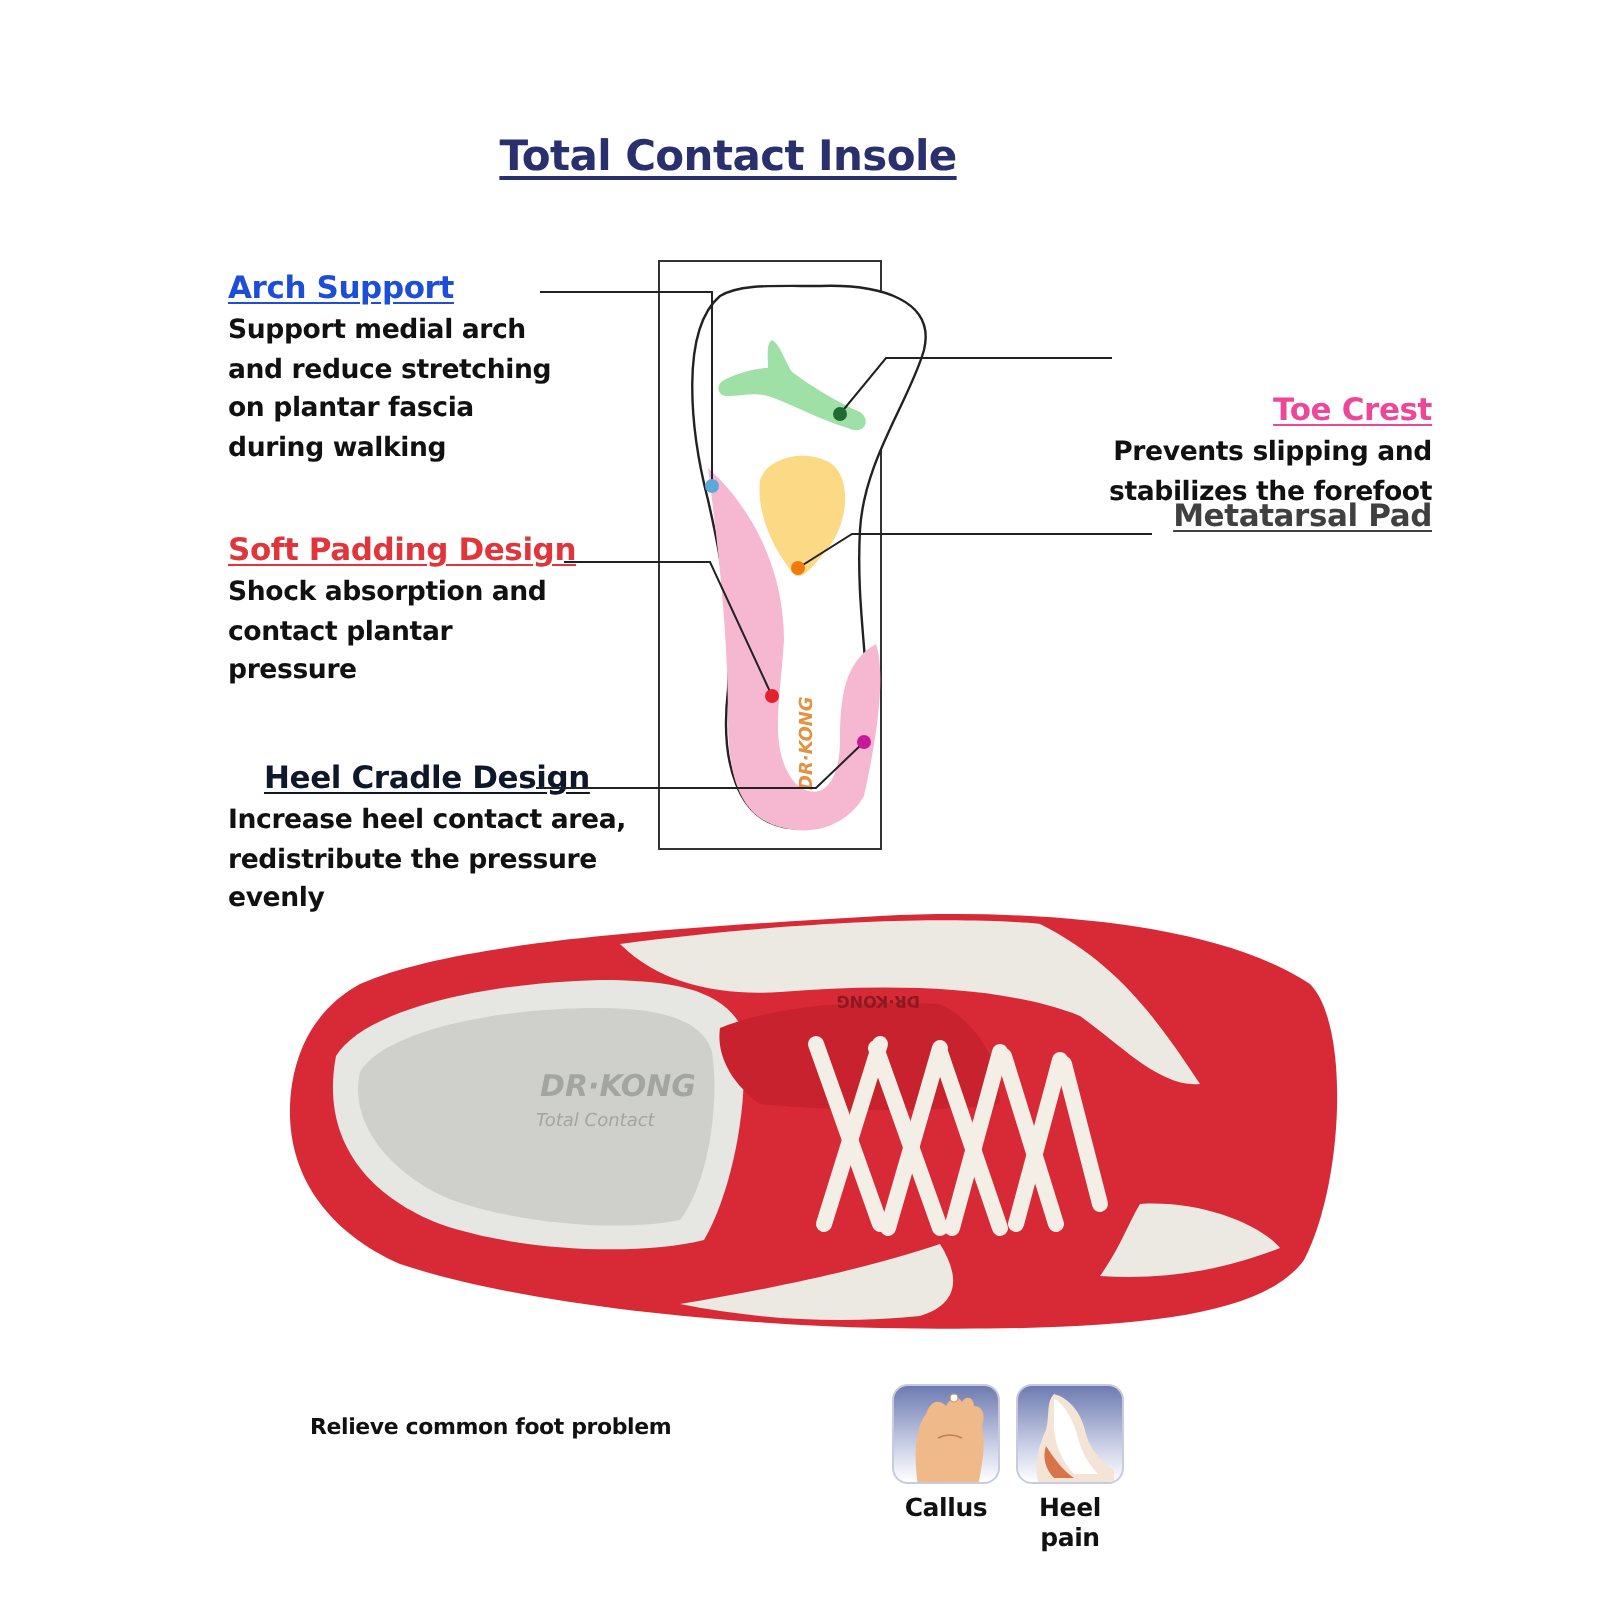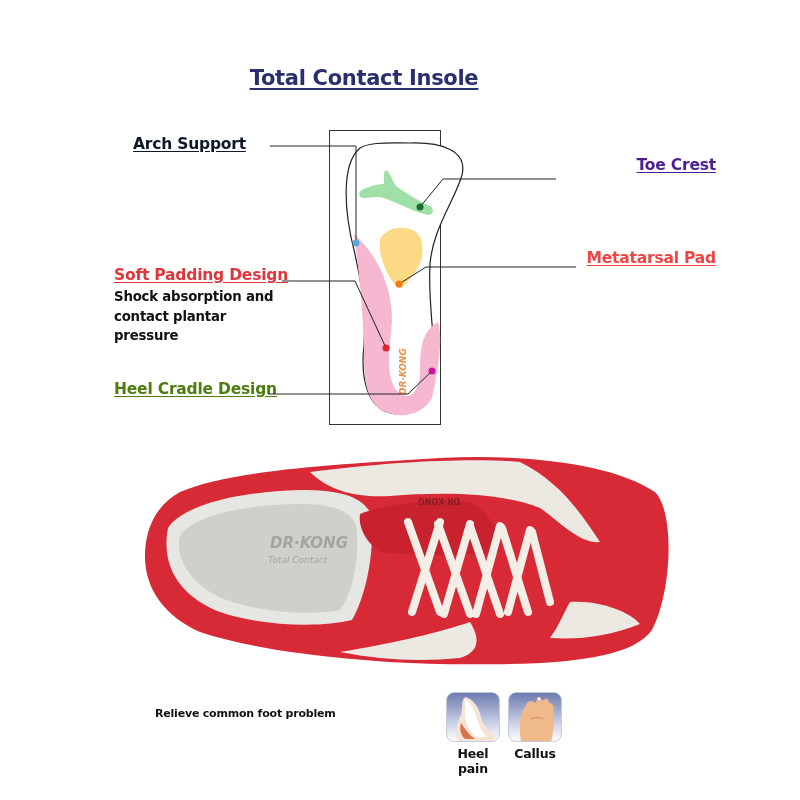--- a/index.html
+++ b/index.html
@@ -43,40 +43,49 @@
     margin-top: 4px; font-size: 12.5px; font-weight: bold; line-height: 15px;
     text-align: center; white-space: pre-line; letter-spacing: -0.2px;
   }
 </style>
 </head>
 <body>
 
 <div class="title">Total Contact Insole</div>
 
 <div class="feature" style="left:114px; top:135px;">
-  <div class="heading" style="color:#0f172a;margin-left:19px;">Arch Support</div>
+  <div class="heading" style="color:#1d4ed8;">Arch Support</div>
+  <div class="desc">Support medial arch
+and reduce stretching
+on plantar fascia
+during walking</div>
 </div>
 
 <div class="feature" style="left:114px; top:266px;">
   <div class="heading" style="color:#e0363b;text-decoration:underline;">Soft Padding Design</div>
   <div class="desc">Shock absorption and
 contact plantar
 pressure</div>
 </div>
 
 <div class="feature" style="left:114px; top:380px;">
-  <div class="heading" style="color:#4d7c0f;text-align:center;">Heel Cradle Design</div>
+  <div class="heading" style="color:#0f172a;text-align:center;">Heel Cradle Design</div>
+  <div class="desc">Increase heel contact area,
+redistribute the pressure
+evenly</div>
 </div>
 
 <div class="feature right" style="right:84px; top:156px;">
-  <div class="heading" style="color:#4c1d95;">Toe Crest</div>
+  <div class="heading" style="color:#ec4899;margin-top:40px;">Toe Crest</div>
+  <div class="desc">Prevents slipping and
+stabilizes the forefoot</div>
 </div>
 
 <div class="feature right" style="right:84px; top:249px;">
-  <div class="heading" style="color:#ef4444;">Metatarsal Pad</div>
+  <div class="heading" style="color:#404040;">Metatarsal Pad</div>
 </div>
 
 <svg class="diagram" viewBox="0 0 800 800">
 
   <rect x="329.5" y="130.5" width="111" height="294" fill="none" stroke="#333" stroke-width="1"></rect>
 
   <path d="M360,148 C340,165 345,215 354,250 C362,285 366,310 364,345 C360,380 368,412 396,414 C424,416 434,395 434,360 C434,330 428,300 430,265 C432,230 455,200 462,175 C468,150 440,142 410,143 C385,143 370,142 360,148 Z" fill="#ffffff" stroke="#222" stroke-width="1.2"></path>
 
   <path d="M354,234 C372,250 392,280 392,320 C390,352 384,376 398,392 C410,402 420,392 420,370 C420,344 424,330 438,322 C444,340 436,380 432,398 C424,412 408,418 392,414 C372,410 364,392 364,360 C364,320 360,280 354,234 Z" fill="#f6b8d0"></path>
 
@@ -127,31 +136,31 @@
     <line x1="392" y1="80" x2="410" y2="150"></line>
   </g>
 </svg>
 
 <div class="relieve">Relieve common foot problem</div>
 
 <div class="problems">
   <div class="problem">
     <div class="tile">
       <svg width="54" height="50" viewBox="0 0 54 50">
+        <path d="M12,50 C10,36 10,22 16,14 C18,8 22,6 26,10 C28,6 32,4 34,8 C36,4 40,6 40,10 C44,10 46,14 44,20 C46,30 44,40 42,50 Z" fill="#f0b98a"></path>
+        <circle cx="30" cy="6" r="2" fill="#ffffff" stroke="#c98e60" stroke-width="0.6"></circle>
+        <path d="M22,26 C26,24 30,24 34,26" stroke="#c08050" stroke-width="0.8" fill="none"></path>
+      </svg>
+    </div>
+    <div class="label">Callus</div>
+  </div>
+  <div class="problem">
+    <div class="tile">
+      <svg width="54" height="50" viewBox="0 0 54 50">
         <path d="M18,4 C26,6 32,14 34,24 C36,32 42,38 48,42 L48,48 L10,48 C8,40 10,30 14,22 C16,14 14,8 18,4 Z" fill="#f4e4d6"></path>
         <path d="M18,6 C24,10 28,18 30,26 C32,34 36,40 40,44 L28,44 C22,38 18,28 18,20 Z" fill="#ffffff"></path>
         <path d="M14,30 C18,36 22,42 28,46 L18,46 C14,42 12,36 14,30 Z" fill="#d9734a"></path>
       </svg>
     </div>
     <div class="label">Heel
 pain</div>
   </div>
-  <div class="problem">
-    <div class="tile">
-      <svg width="54" height="50" viewBox="0 0 54 50">
-        <path d="M12,50 C10,36 10,22 16,14 C18,8 22,6 26,10 C28,6 32,4 34,8 C36,4 40,6 40,10 C44,10 46,14 44,20 C46,30 44,40 42,50 Z" fill="#f0b98a"></path>
-        <circle cx="30" cy="6" r="2" fill="#ffffff" stroke="#c98e60" stroke-width="0.6"></circle>
-        <path d="M22,26 C26,24 30,24 34,26" stroke="#c08050" stroke-width="0.8" fill="none"></path>
-      </svg>
-    </div>
-    <div class="label">Callus</div>
-  </div>
 </div>
 
 </body></html>

